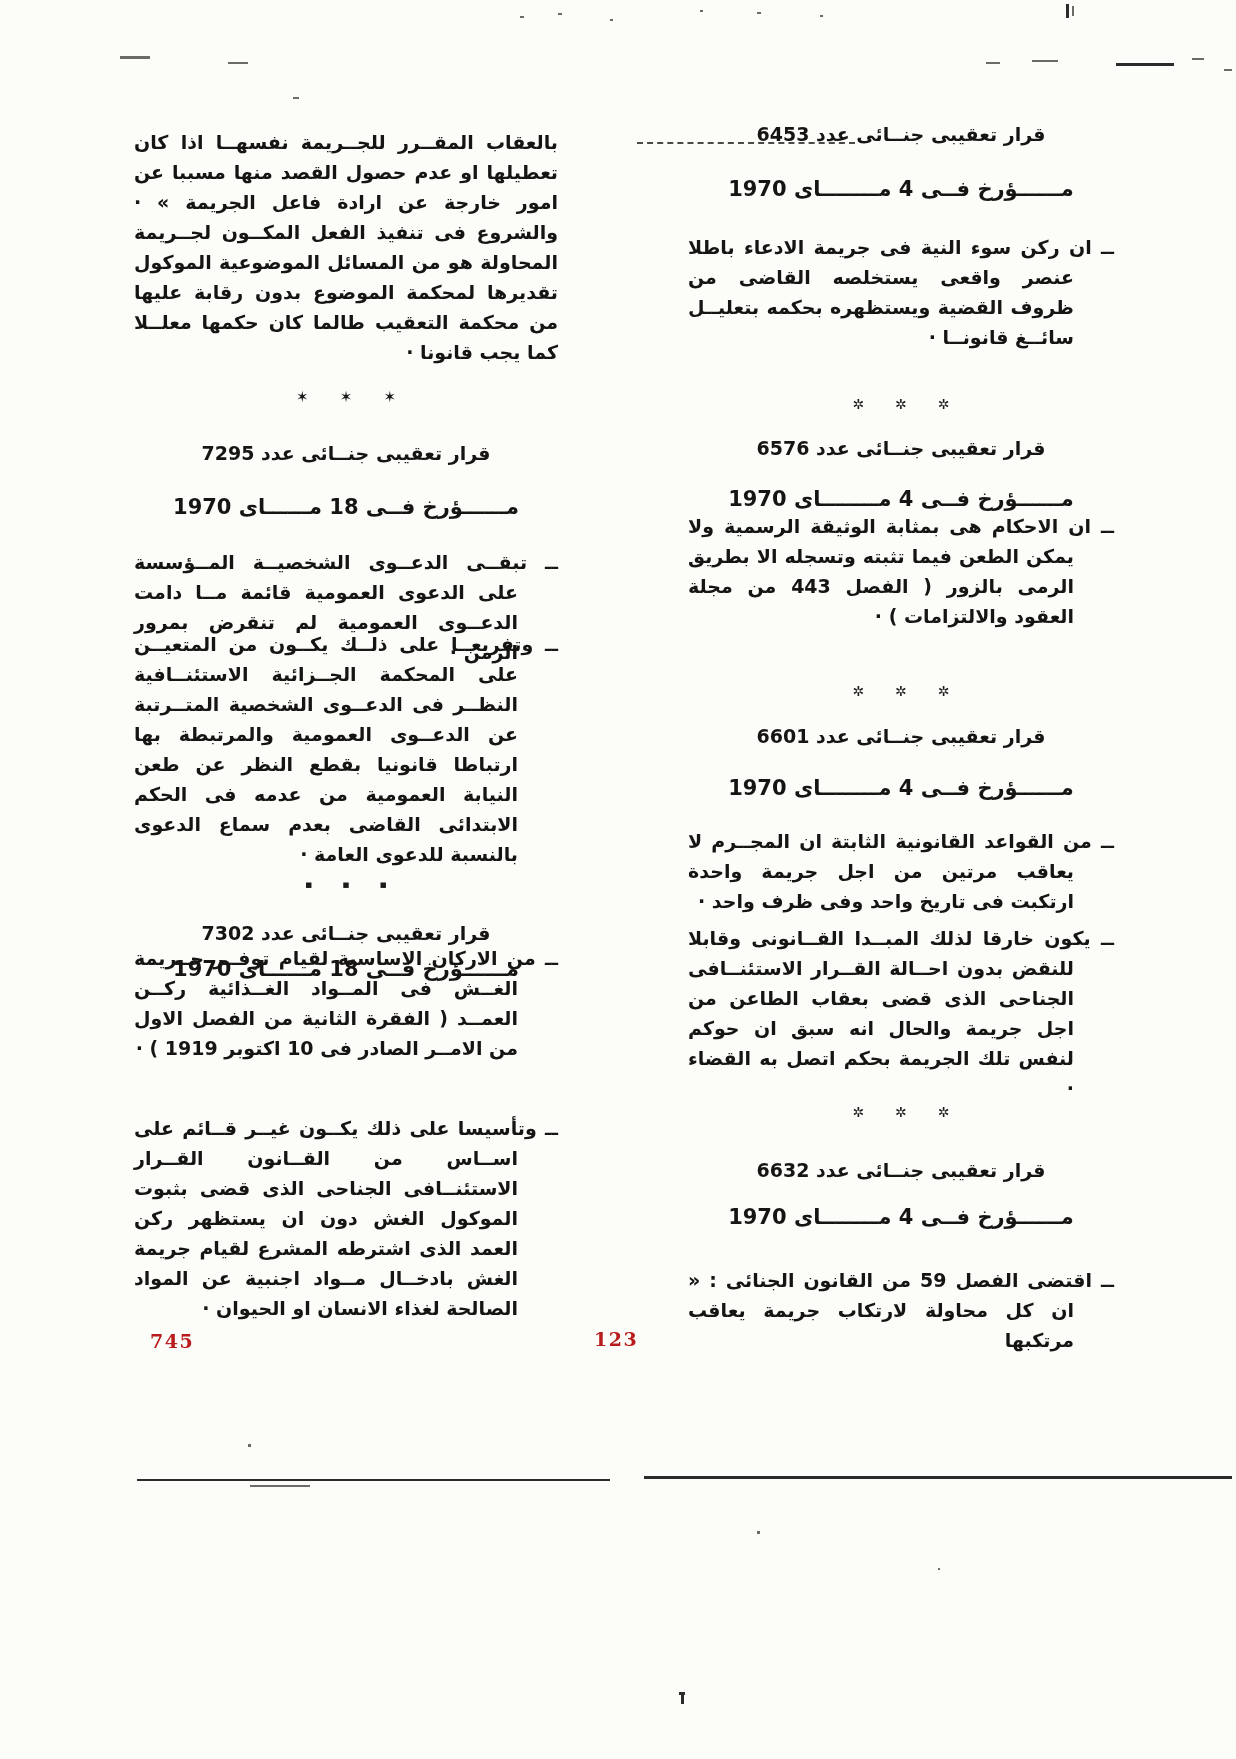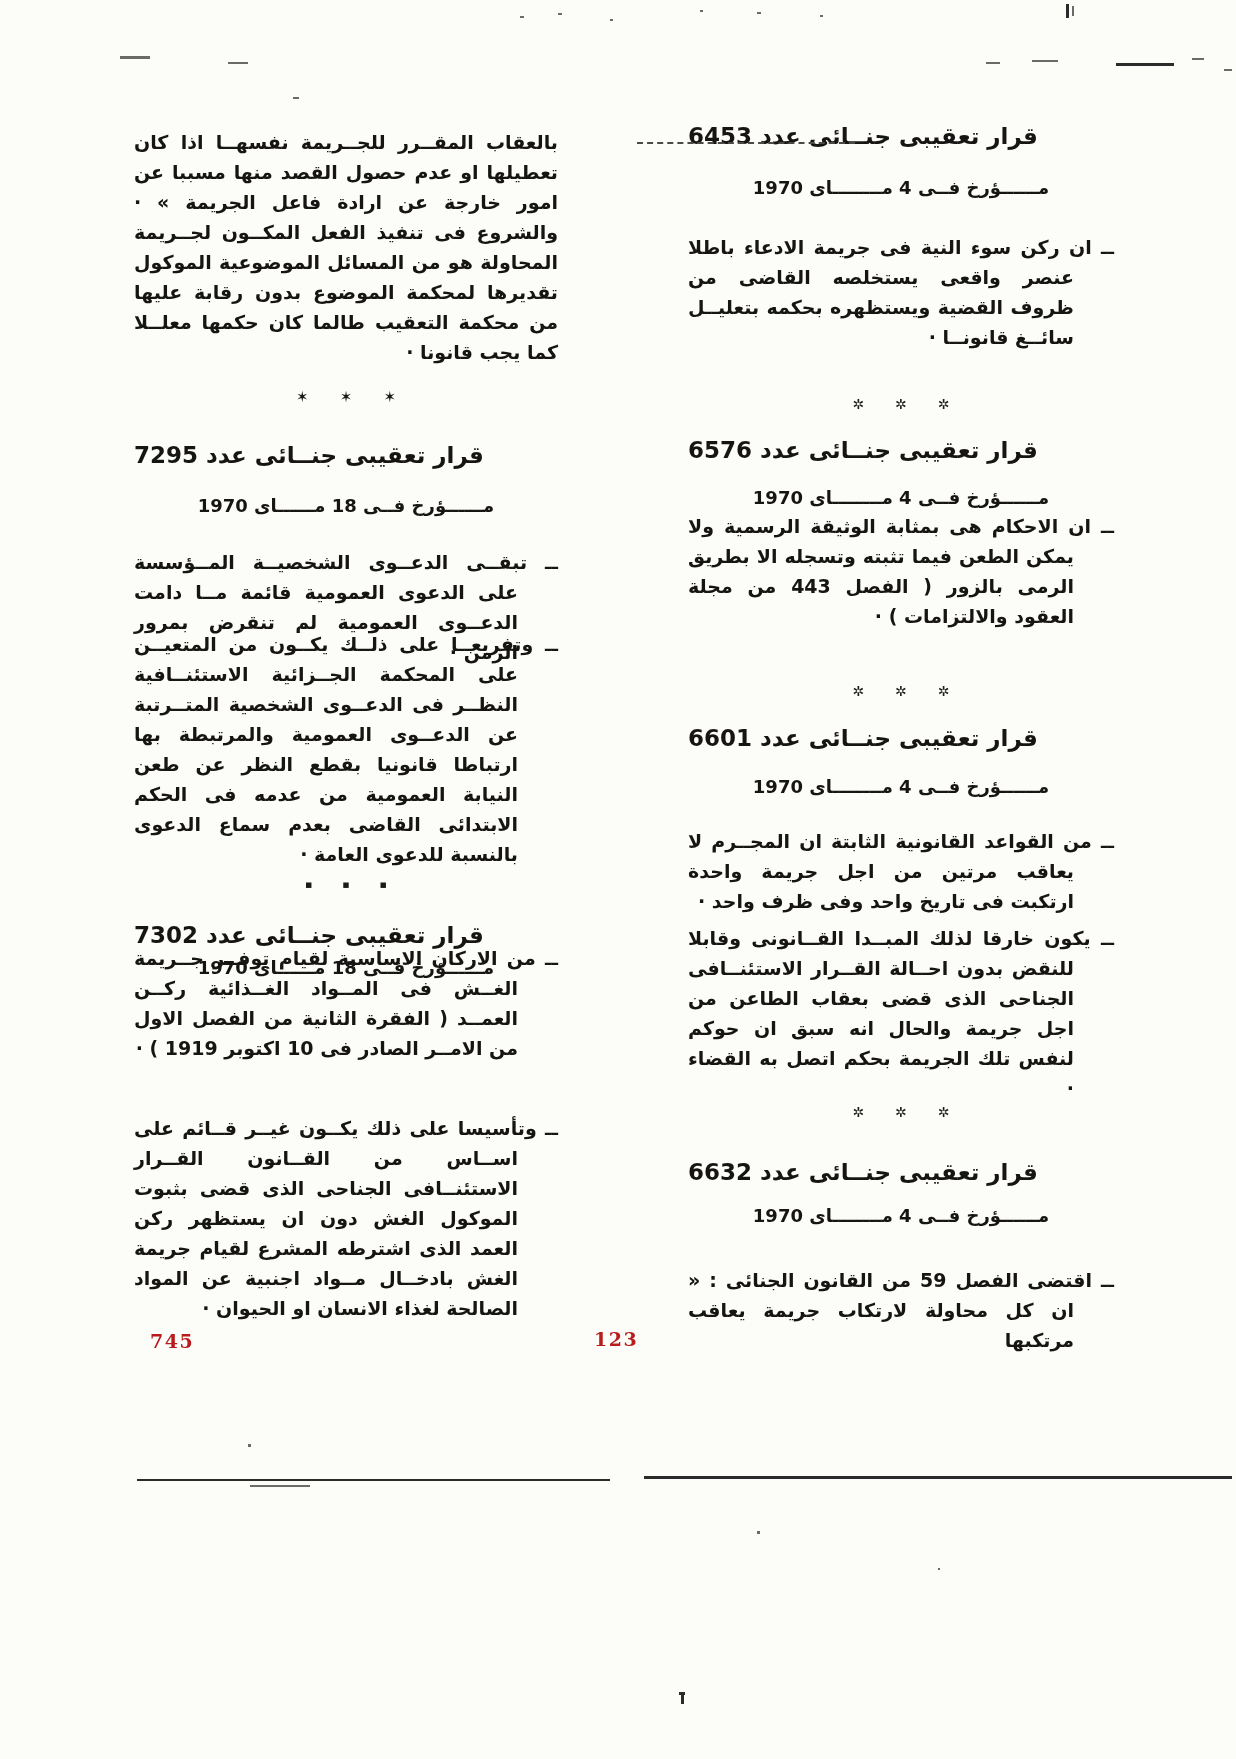--- a/index.html
+++ b/index.html
@@ -11,25 +11,25 @@
     overflow:hidden;
     font-family:"DejaVu Sans",sans-serif;
     color:#171513;
     direction:rtl;
   }
   .col{position:absolute;top:0;}
   .col-right{left:688px;width:426px;}
   .col-left{left:134px;width:424px;}
   .blk{position:absolute;right:0;left:0;margin-top:31px;}
   .title{
-    font-size:23px;font-weight:bold;text-align:left;
+    font-size:19px;font-weight:bold;text-align:center;
     letter-spacing:0.2px;white-space:nowrap;
   }
   .date{
-    font-size:18px;font-weight:bold;text-align:center;white-space:nowrap;
+    font-size:21px;font-weight:bold;text-align:center;white-space:nowrap;
   }
   .para{
     font-size:19px;font-weight:bold;line-height:30px;
     text-align:justify;
     padding-right:40px;text-indent:-40px;
   }
   .para.flush{padding-right:0;text-indent:0;}
   .sep{
     text-align:center;font-weight:bold;color:#1a1a1a;
     word-spacing:26px;line-height:1;

